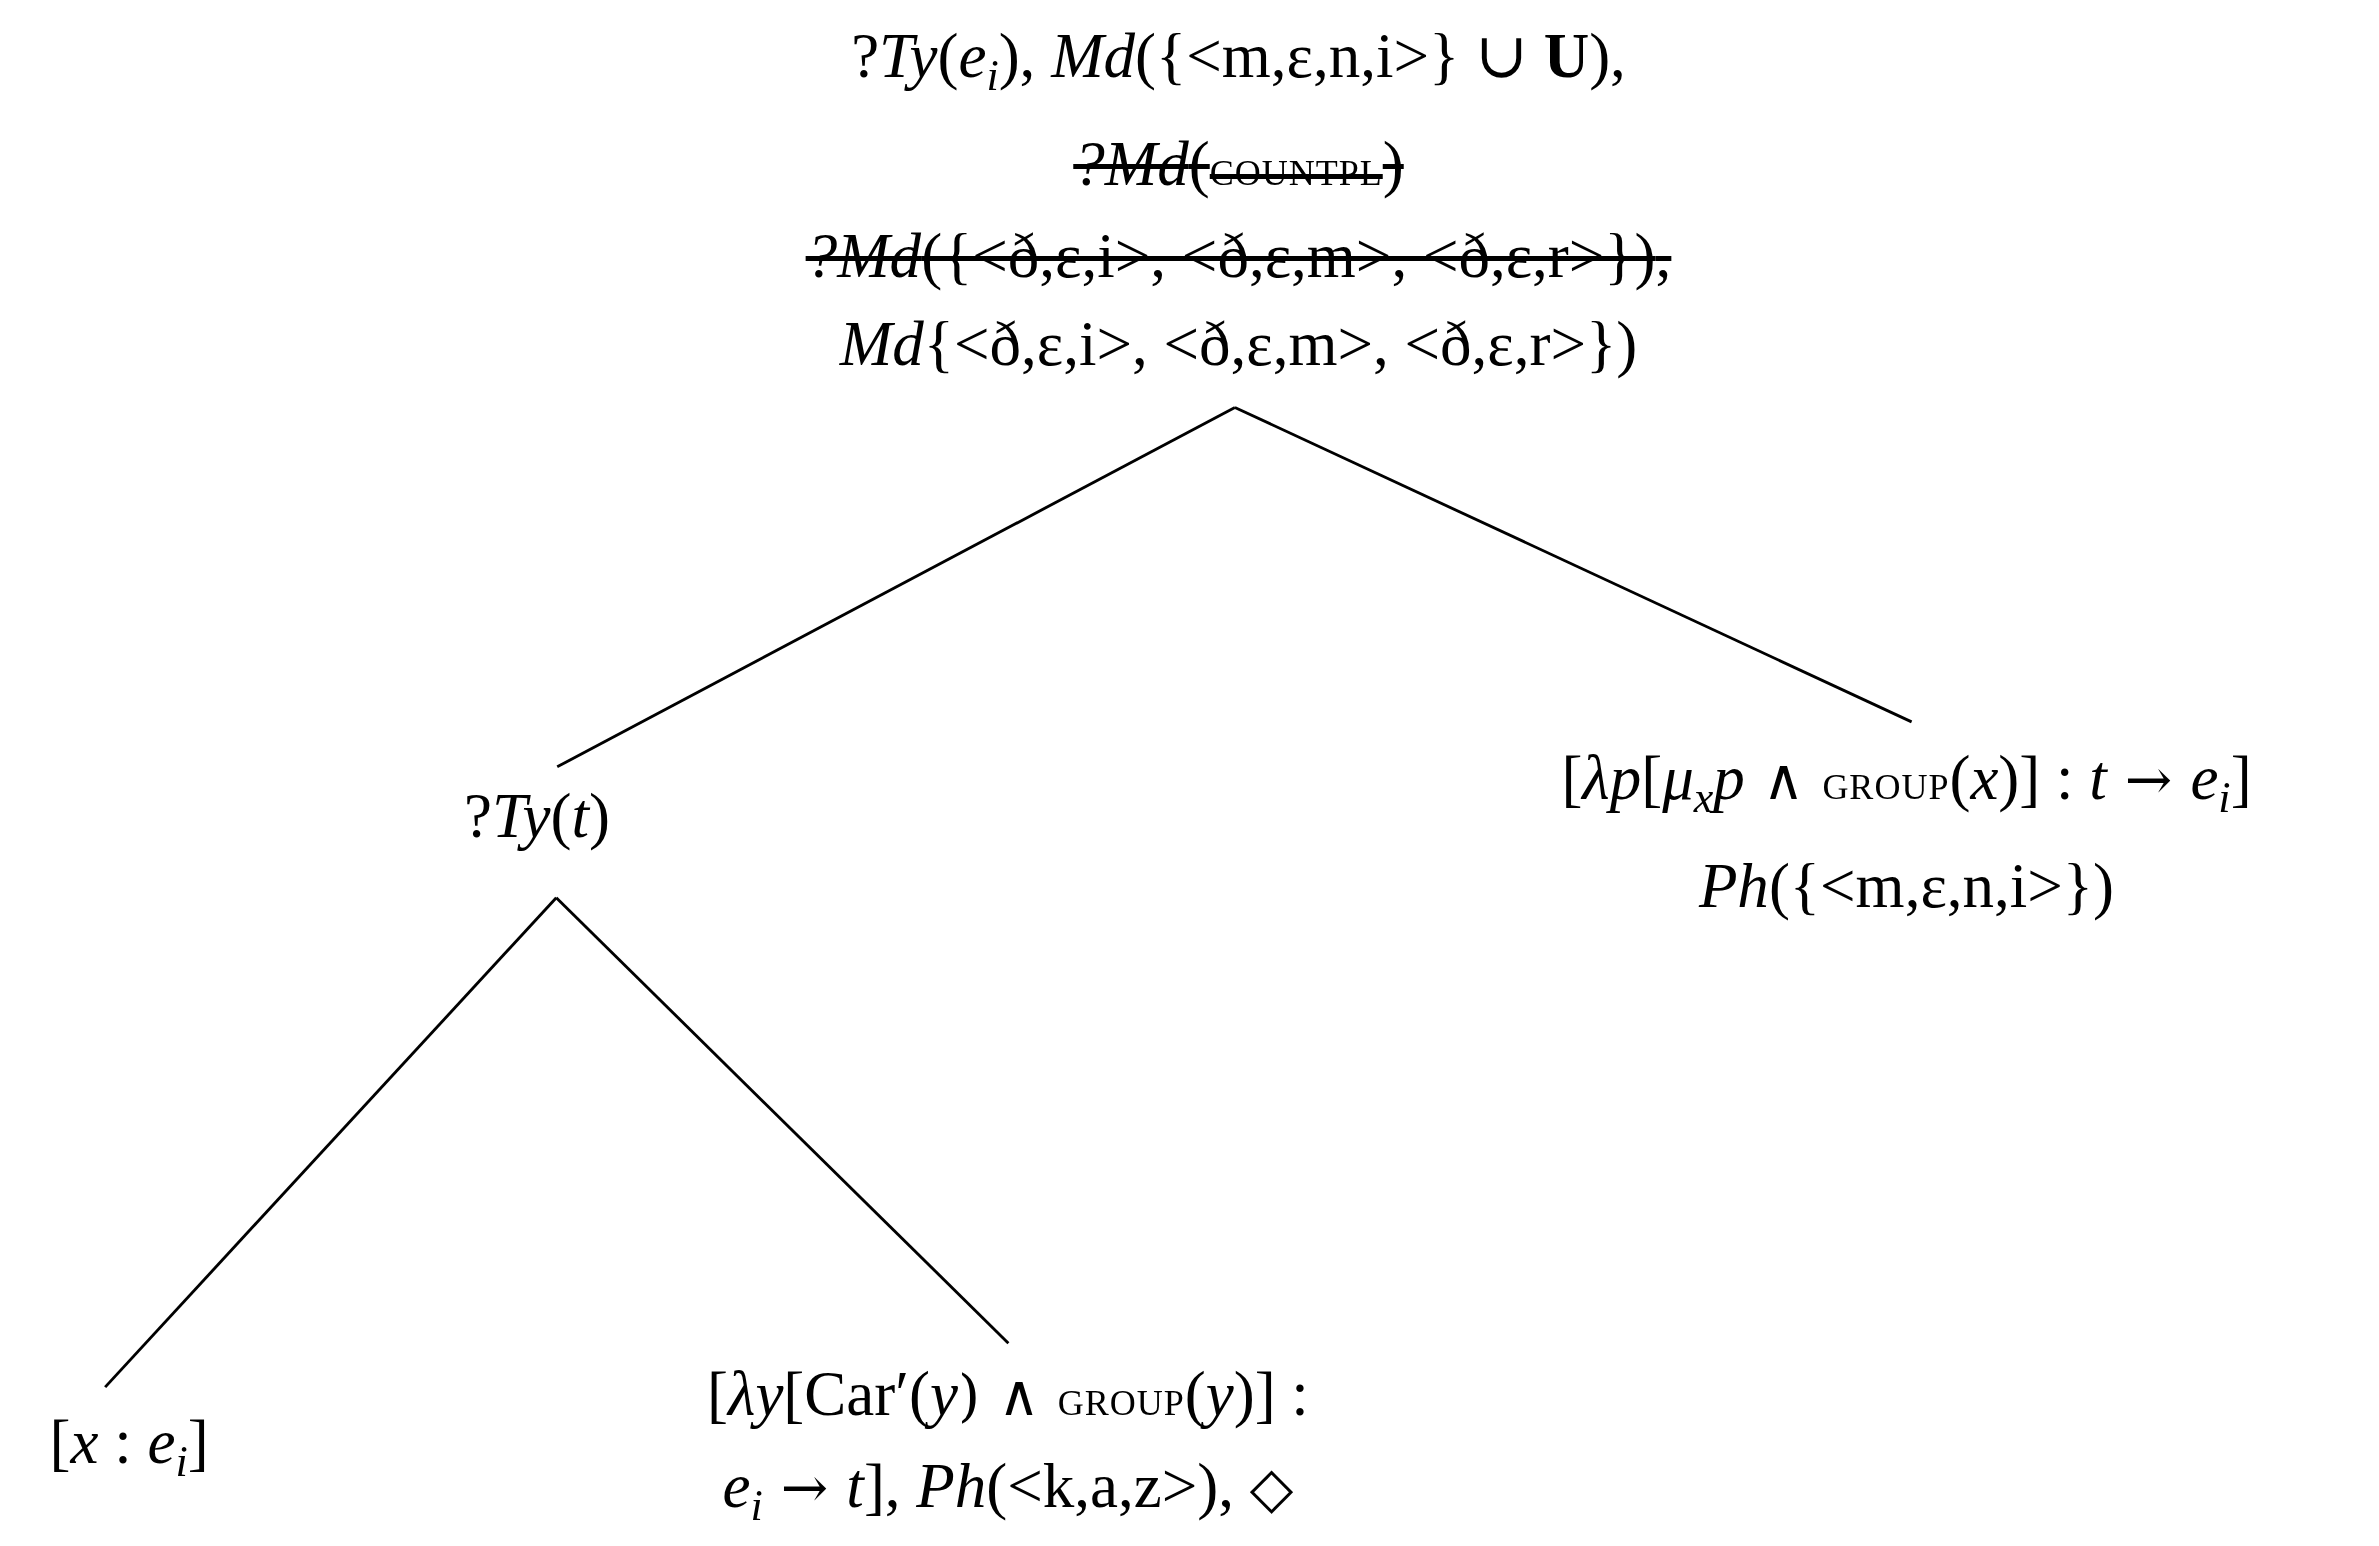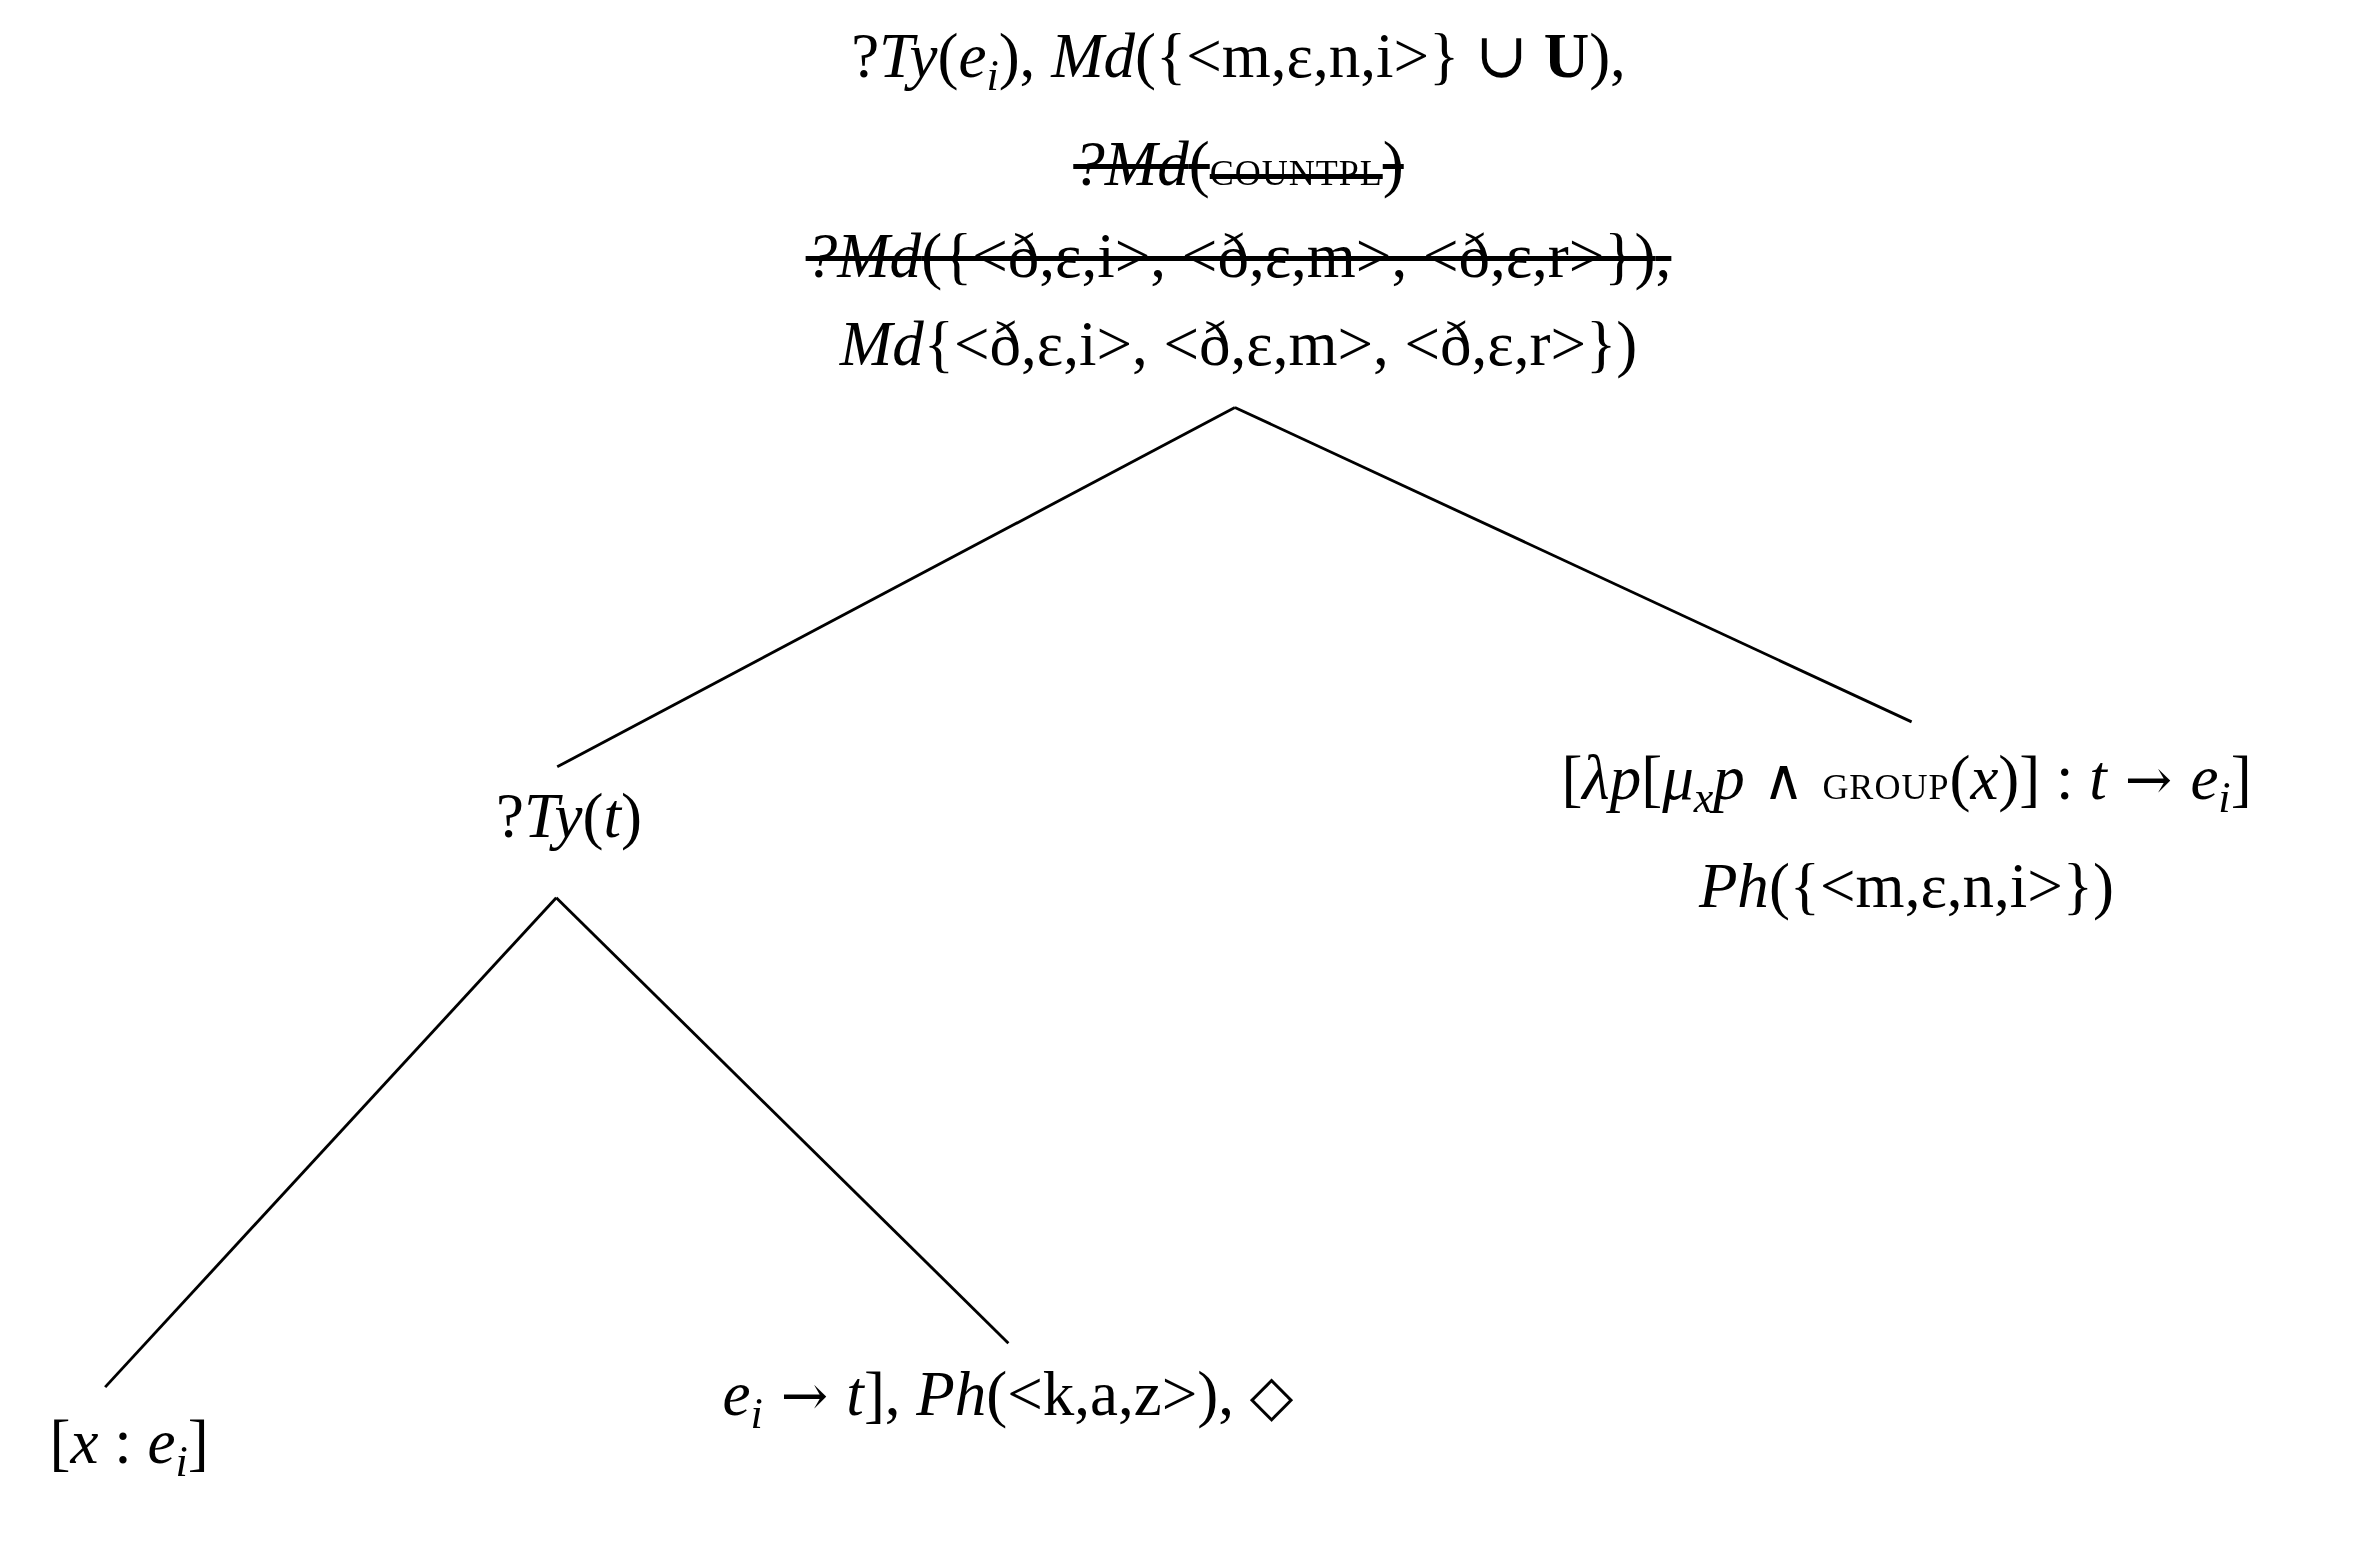--- a/index.html
+++ b/index.html
@@ -37,29 +37,30 @@
   <line x1="582" y1="939" x2="1055" y2="1405" stroke="#000" stroke-width="3"></line>
 </svg>
 
 <div class="node" style="left:574px; top:11.5px; width:1329px;">
   <span class="line"><span>?</span><span class="it">Ty</span><span>(</span><span class="it">e</span><span class="sub">i</span><span>),</span> <span class="it">Md</span><span>({&lt;m,ε,n,i&gt;} ∪ </span><span class="bf">U</span><span>),</span></span>
   <span class="line"><span class="struck"><span class="it">?Md</span><span>(</span><span class="sc">countpl</span><span>)</span></span></span>
   <span class="line"><span class="struck"><span class="it">?Md</span><span>({&lt;ð,ε,i&gt;, &lt;ð,ε,m&gt;, &lt;ð,ε,r&gt;})</span><span>,</span></span></span>
   <span class="line"><span class="it">Md</span><span>{&lt;ð,ε,i&gt;, &lt;ð,ε,m&gt;, &lt;ð,ε,r&gt;})</span></span>
 </div>
 
-<div class="node" style="left:378px; top:772px; width:382px;">
+<div class="node" style="left:346px; top:772px; width:382px;">
   <span class="line"><span>?</span><span class="it">Ty</span><span>(</span><span class="it">t</span><span>)</span></span>
 </div>
 
 <div class="node" style="left:1434px; top:734px; width:945px;">
   <span class="line"><span>[</span><span class="it">λp</span><span>[</span><span class="it">μ</span><span class="sub">x</span><span class="it">p</span><span class="sym"> ∧ </span><span class="sc">group</span><span>(</span><span class="it">x</span><span>)] : </span><span class="it">t</span><span class="sym"> → </span><span class="it">e</span><span class="sub">i</span><span>]</span></span>
   <span class="line"><span class="it">Ph</span><span>({&lt;m,ε,n,i&gt;})</span></span>
 </div>
 
 <div class="node" style="left:9.6px; top:1398px; width:191px; text-align:left;margin-left:40px;">
   <span class="line"><span>[</span><span class="it">x</span><span> : </span><span class="it">e</span><span class="sub">i</span><span>]</span></span>
 </div>
 
 <div class="node" style="left:535px; top:1350px; width:946px;">
+  <span class="line"><span>[</span><span class="it">λy</span><span>[Car′(</span><span class="it">y</span><span class="sym">) ∧ </span><span class="sc">group</span><span>(</span><span class="it">y</span><span>)] :</span></span>
   <span class="line"><span class="it">e</span><span class="sub">i</span><span class="sym"> → </span><span class="it">t</span><span>], </span><span class="it">Ph</span><span>(&lt;k,a,z&gt;), </span><span class="sym">◇</span></span>
 </div>
 
 
 </body></html>

